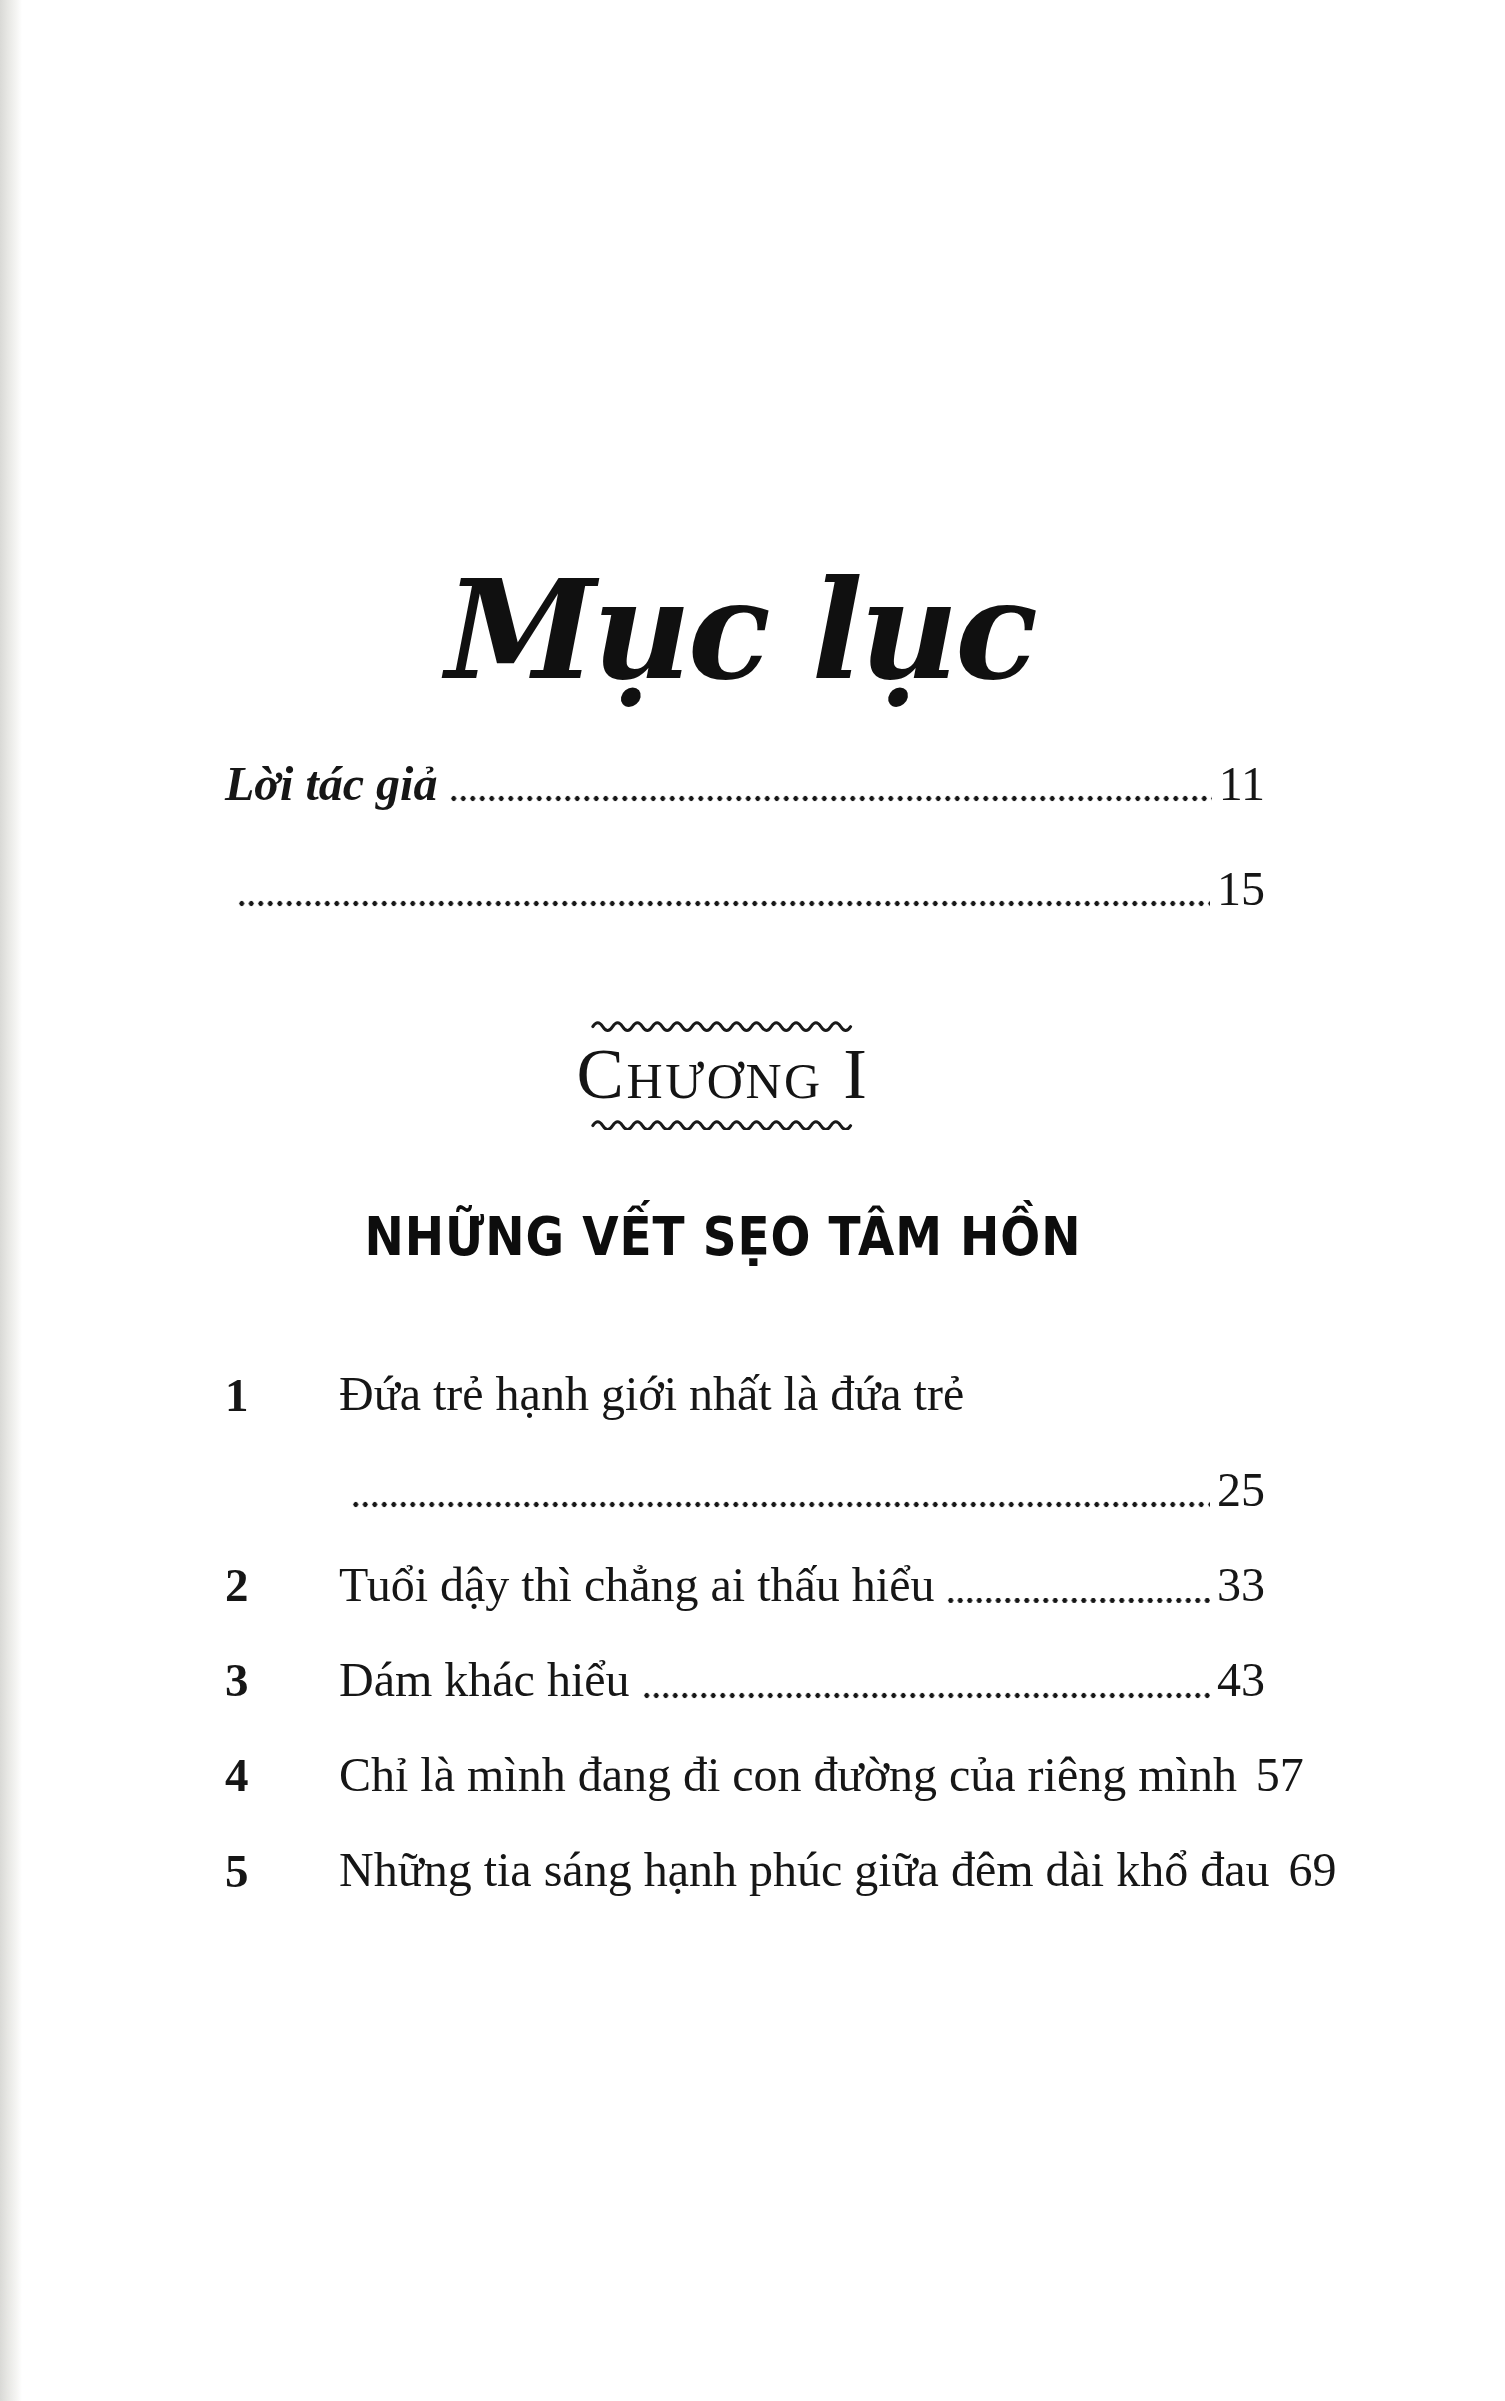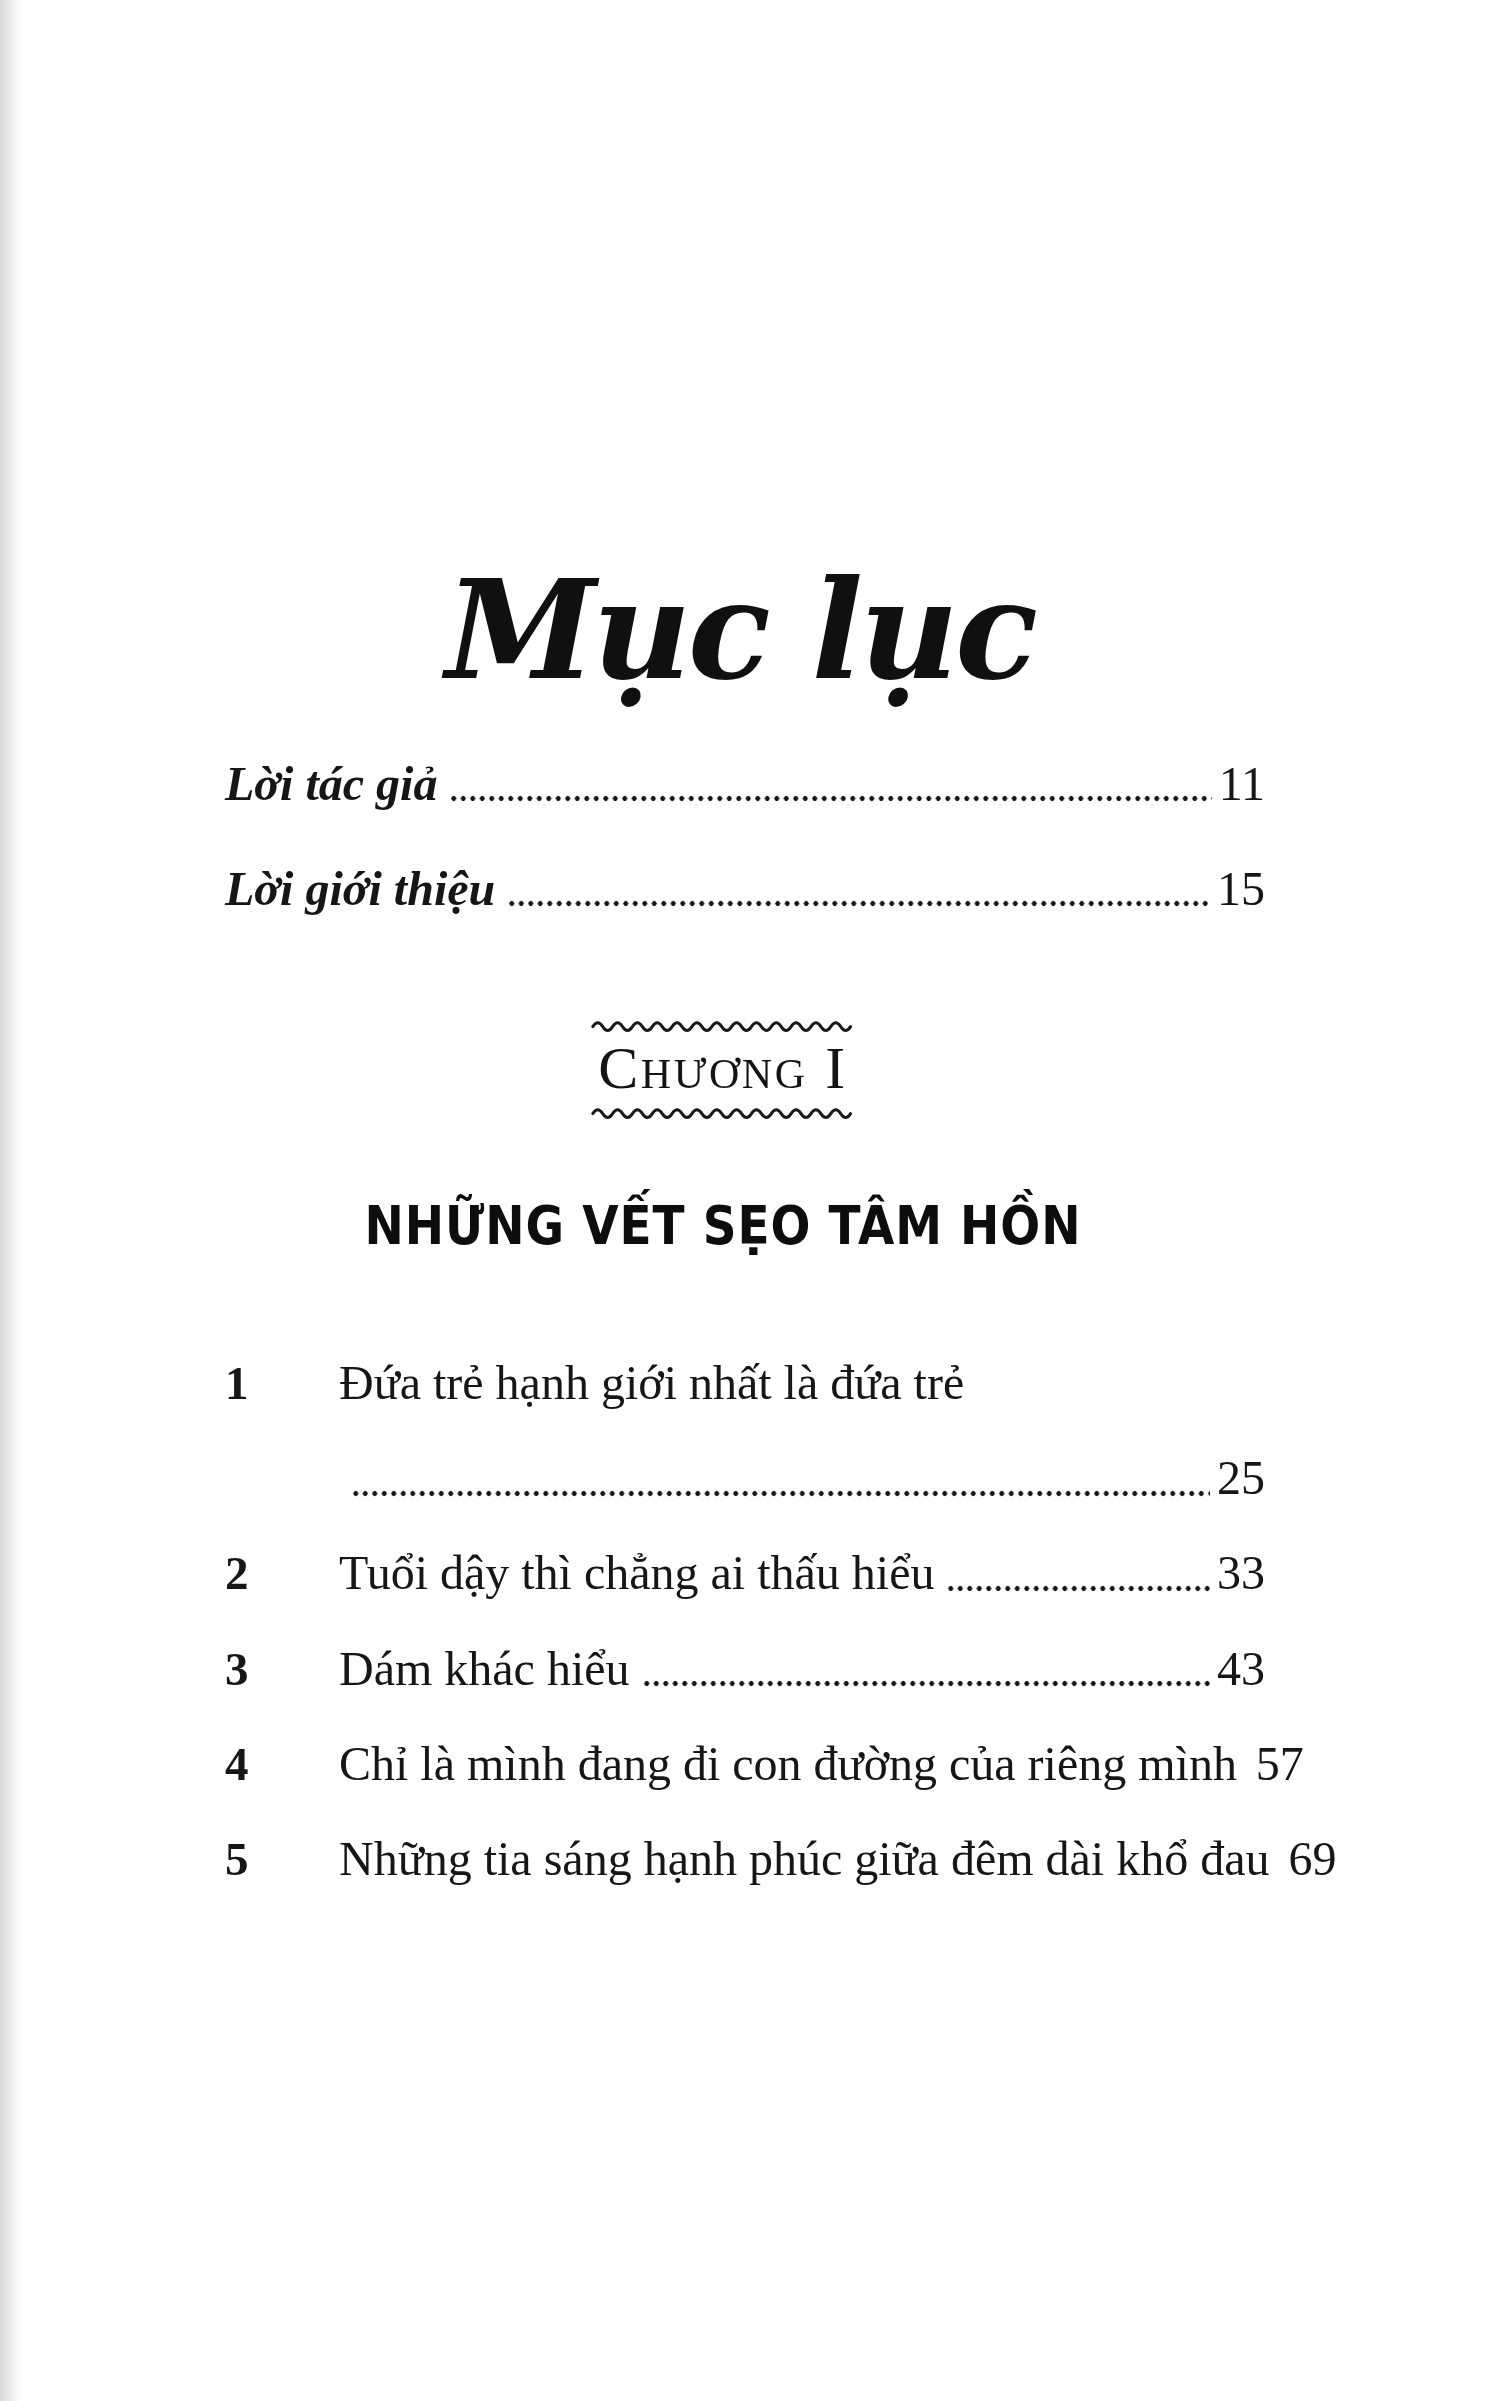--- a/index.html
+++ b/index.html
@@ -76,21 +76,21 @@
 
   
   .chapter-block {
     margin-top: 102px;
     text-align: center;
   }
   .wavy { display: block; margin: 0 auto; }
   .chapter-heading {
     font-family: "Liberation Serif", serif;
     font-variant: small-caps;
-    font-size: 60px;
+    font-size: 71px;
     line-height: 1.05;
     letter-spacing: 2.6px;
     margin: 5.2px 0;
     color: #141414;
   }
 
   .chapter-title {
     margin-top: 79px;
     text-align: center;
     font-family: "DejaVu Sans", sans-serif;
@@ -123,21 +123,20 @@
     <span class="book-title">Mục lục</span>
   </div>
 
   <div class="toc-row front-row">
     <span class="front-label">Lời tác giả</span>
     <span class="leader"></span>
     <span class="pagenum">11</span>
   </div>
 
   <div class="toc-row front-row">
-    <span class="front-label">Lời giới thiệu</span>
     <span class="leader"></span>
     <span class="pagenum">15</span>
   </div>
 
   <div class="chapter-block">
     <svg class="wavy" width="264" height="13.8" viewBox="0 0 306 16">
       <path d="M2 10 q 5.75 -9 11.5 0 t 11.5 0 t 11.5 0 t 11.5 0 t 11.5 0 t 11.5 0 t 11.5 0 t 11.5 0 t 11.5 0 t 11.5 0 t 11.5 0 t 11.5 0 t 11.5 0 t 11.5 0 t 11.5 0 t 11.5 0 t 11.5 0 t 11.5 0 t 11.5 0 t 11.5 0 t 11.5 0 t 11.5 0 t 11.5 0 t 11.5 0 t 11.5 0 t 11.5 0" fill="none" stroke="#191919" stroke-width="3.4" stroke-linecap="round"></path>
     </svg>
     <div class="chapter-heading">Chương I</div>
     <svg class="wavy" width="264" height="13.8" viewBox="0 0 306 16">

